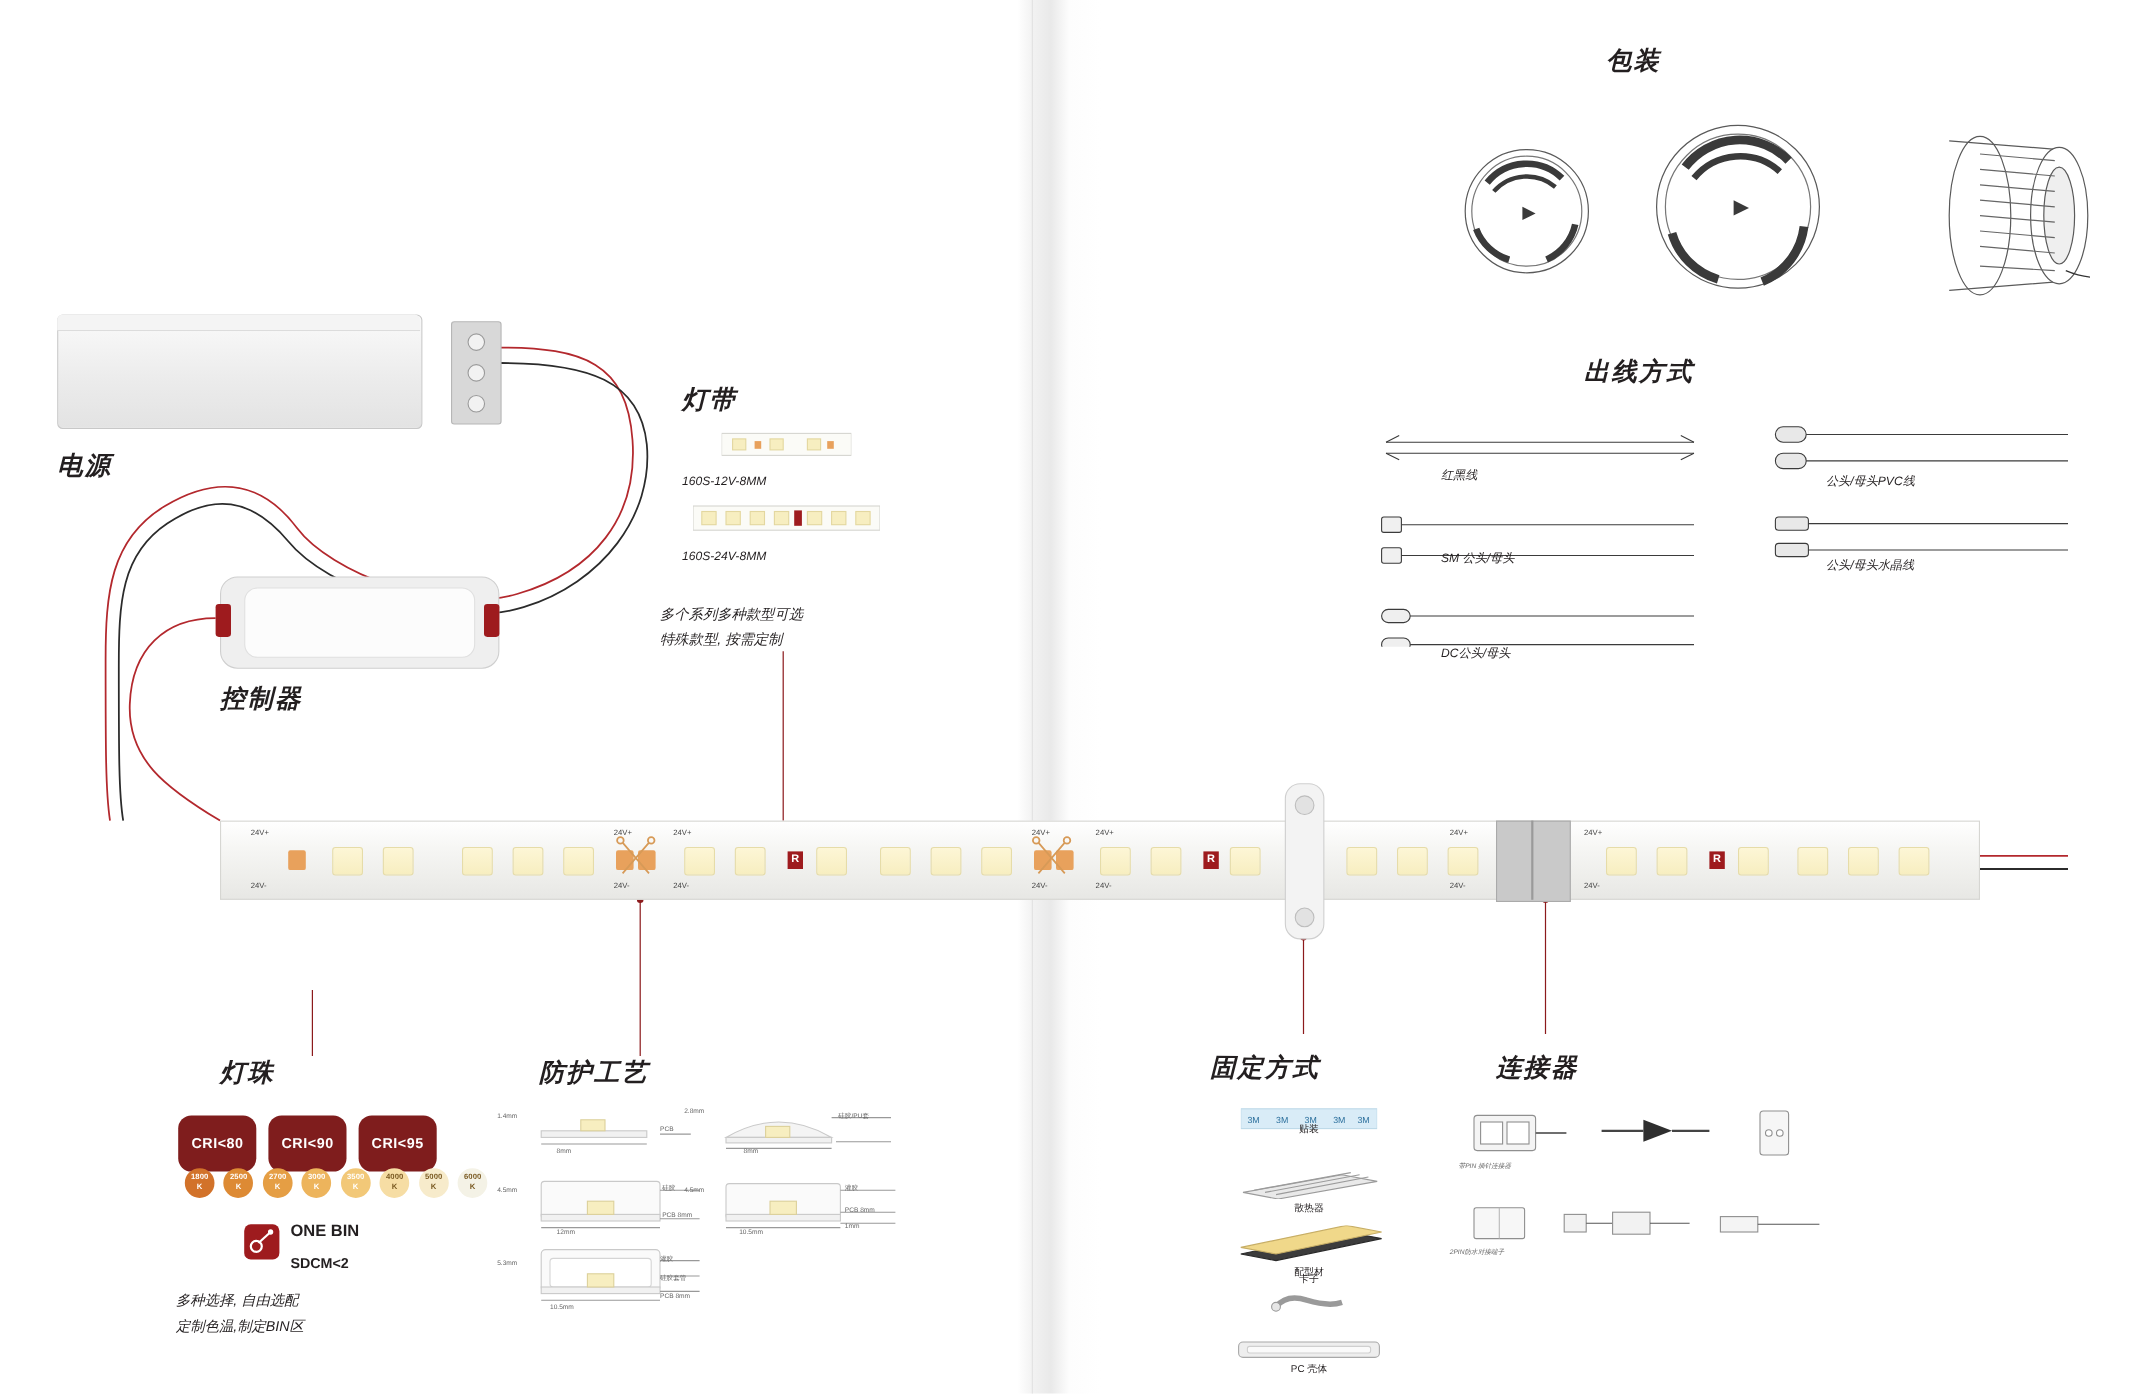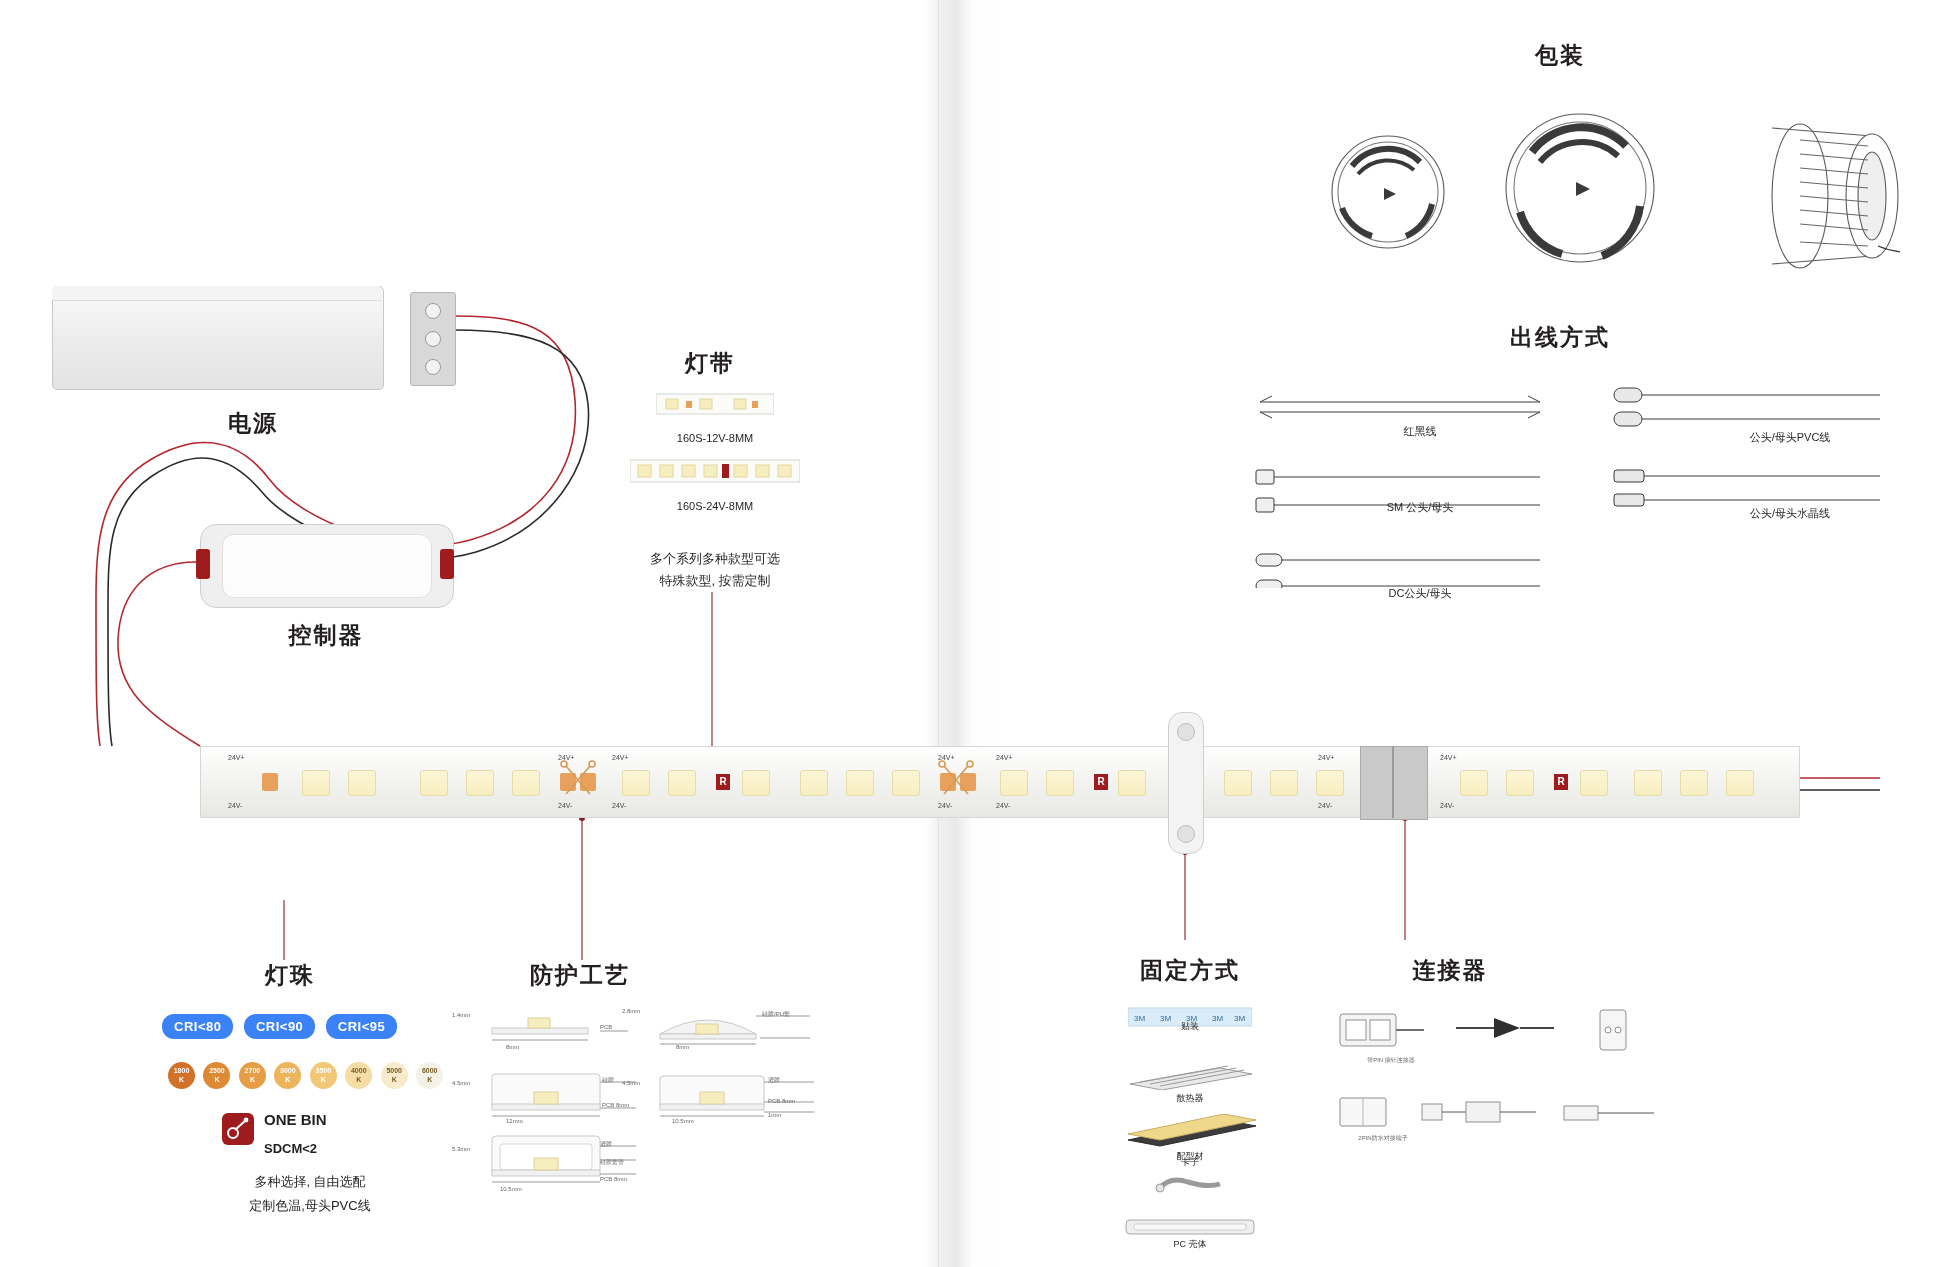--- a/index.html
+++ b/index.html
@@ -2,21 +2,21 @@
 <html><head>
 <meta charset="utf-8">
 <style>
   html,body{margin:0;padding:0;background:#ffffff;}
   body{width:1948px;height:1267px;position:relative;overflow:hidden;
        font-family:"Liberation Sans","DejaVu Sans",sans-serif;color:#231f20;}
   .abs{position:absolute;}
   .ttl{font-size:23px;font-weight:bold;letter-spacing:2px;color:#231f20;}
   .sub{font-size:13px;color:#231f20;}
   .small{font-size:11px;color:#231f20;}
-  .center{text-align:center;}
+  .center{font-style:italic;}
 
   
   #fold{left:925px;top:0;width:76px;height:1267px;
      background:linear-gradient(to right,#ffffff 0%,#f2f2f2 18%,#e9e9e9 40%,#fdfdfd 62%,#ffffff 100%);}
   #foldline{left:938px;top:0;width:1px;height:1267px;background:#e2e2e2;}
 
   
   #psu-body{left:52px;top:286px;width:330px;height:102px;border-radius:5px;
      background:linear-gradient(to bottom,#fafafa,#ececec 55%,#e3e3e3);border:1px solid #c8c8c8;}
   #psu-top{left:52px;top:286px;width:330px;height:14px;border-radius:5px 5px 0 0;background:#f4f4f4;border-bottom:1px solid #dcdcdc;}
@@ -40,22 +40,22 @@
   .vlab{position:absolute;font-size:7px;color:#444;}
   #connector-blk{left:1360px;top:746px;width:66px;height:72px;background:#c9c9c9;border:1px solid #aaa;}
   #connector-mid{left:1392px;top:746px;width:2px;height:72px;background:#9a9a9a;}
   #clip-v{left:1168px;top:712px;width:34px;height:140px;background:#f3f3f3;border:1px solid #cfcfcf;border-radius:14px;}
   .cliphole{position:absolute;width:16px;height:16px;border-radius:50%;background:#e2e2e2;border:1px solid #bdbdbd;}
 
   
   svg.cab{position:absolute;left:0;top:0;width:1948px;height:1267px;pointer-events:none;}
 
   
-  .cri{display:inline-block;background:#3b82f6;color:#fff;font-size:13px;font-weight:bold;
-       padding:5px 12px;border-radius:12px;margin-right:6px;letter-spacing:.5px;}
+  .cri{display:inline-block;background:#7f1d1d;color:#fff;font-size:13px;font-weight:bold;
+       padding:18px 12px;border-radius:12px;margin-right:6px;letter-spacing:.5px;}
   .kdot{display:inline-block;width:27px;height:27px;border-radius:50%;margin-right:4px;color:#fff;
        font-size:7px;line-height:9px;text-align:center;padding-top:4px;box-sizing:border-box;font-weight:bold;}
   #onebin-ic{left:222px;top:1113px;width:32px;height:32px;border-radius:6px;background:#9e1b1e;}
 
   .micro{font-size:6px;color:#666;}
 
   .fix-item{position:absolute;font-size:9px;color:#231f20;text-align:center;width:120px;}
 </style>
 </head>
 <body>
@@ -297,21 +297,21 @@
   <path d="M13,17 L24,7" stroke="#fff" stroke-width="2"></path>
       <circle cx="24" cy="7" r="2.4" fill="#fff"></circle>
     </svg>
 </div>
 <div class="abs" style="left:264px;top:1111px;width:180px;line-height:17px;">
   <div style="font-size:15px;font-weight:bold;">ONE BIN</div>
   <div style="font-size:13px;font-weight:bold;margin-top:12px;">SDCM&lt;2</div>
 </div>
 <div class="abs sub center" style="left:160px;top:1170px;width:300px;line-height:24px;">
   <div>多种选择, 自由选配</div>
-  <div>定制色温,母头PVC线</div>
+  <div>定制色温,制定BIN区</div>
 </div>
 
 <div class="abs ttl center" style="left:490px;top:960px;width:180px;">防护工艺</div>
 
 <svg class="abs" style="left:450px;top:1002px;width:220px;height:48px;">
   <rect x="42" y="26" width="96" height="6" fill="#f1f1f1" stroke="#c9c9c9"></rect>
   <rect x="78" y="16" width="22" height="10" fill="#f7eec0" stroke="#dcd09a"></rect>
   <path d="M42,38 L138,38" stroke="#999"></path>
     <path d="M150,29 L178,29" stroke="#999"></path>
 </svg>

